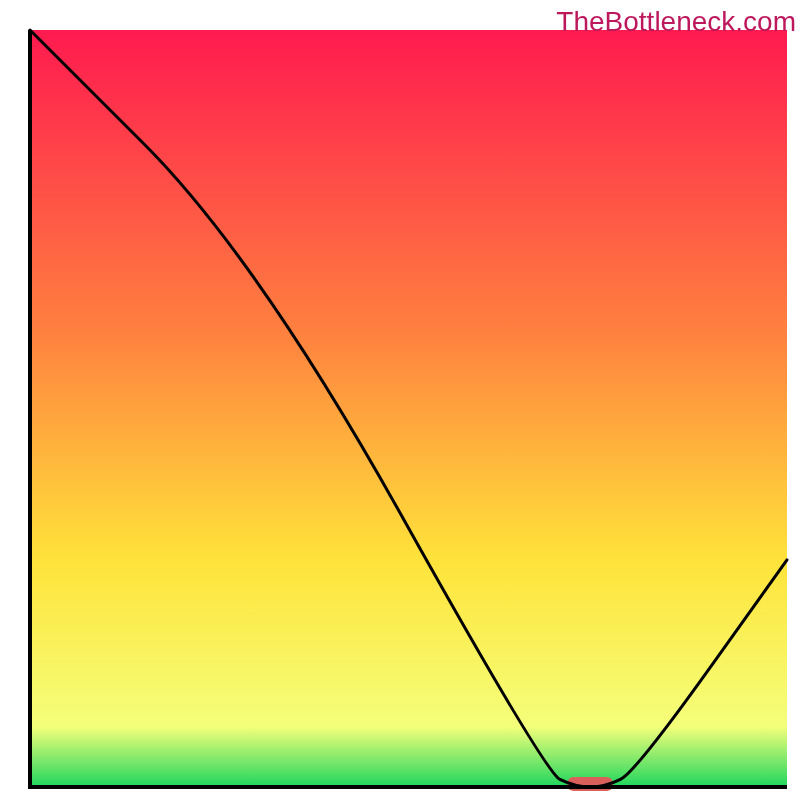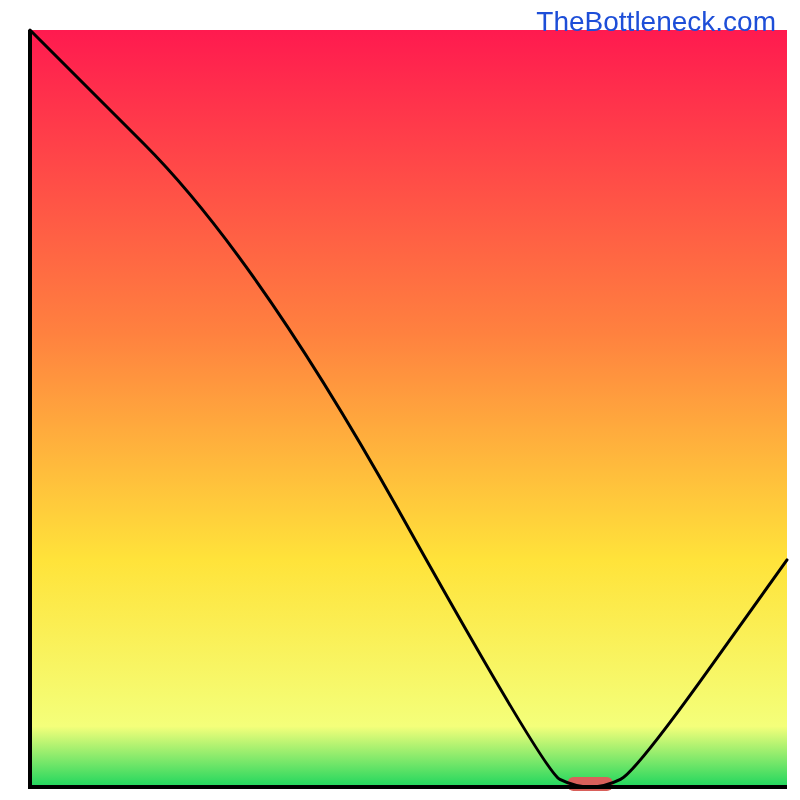--- a/index.html
+++ b/index.html
@@ -11,25 +11,25 @@
     overflow: hidden;
   }
   .chart-container {
     position: relative;
     width: 800px;
     height: 800px;
   }
   .watermark {
     position: absolute;
     top: 6px;
-    right: 24px;
+    right: 4px;
     font-family: Arial, Helvetica, sans-serif;
     font-size: 28px;
     font-weight: 500;
-    color: #1d4ed8;
+    color: #be185d;
     z-index: 10;
   }
   svg.plot {
     position: absolute;
     left: 0;
     top: 0;
     width: 800px;
     height: 800px;
   }
 </style>

